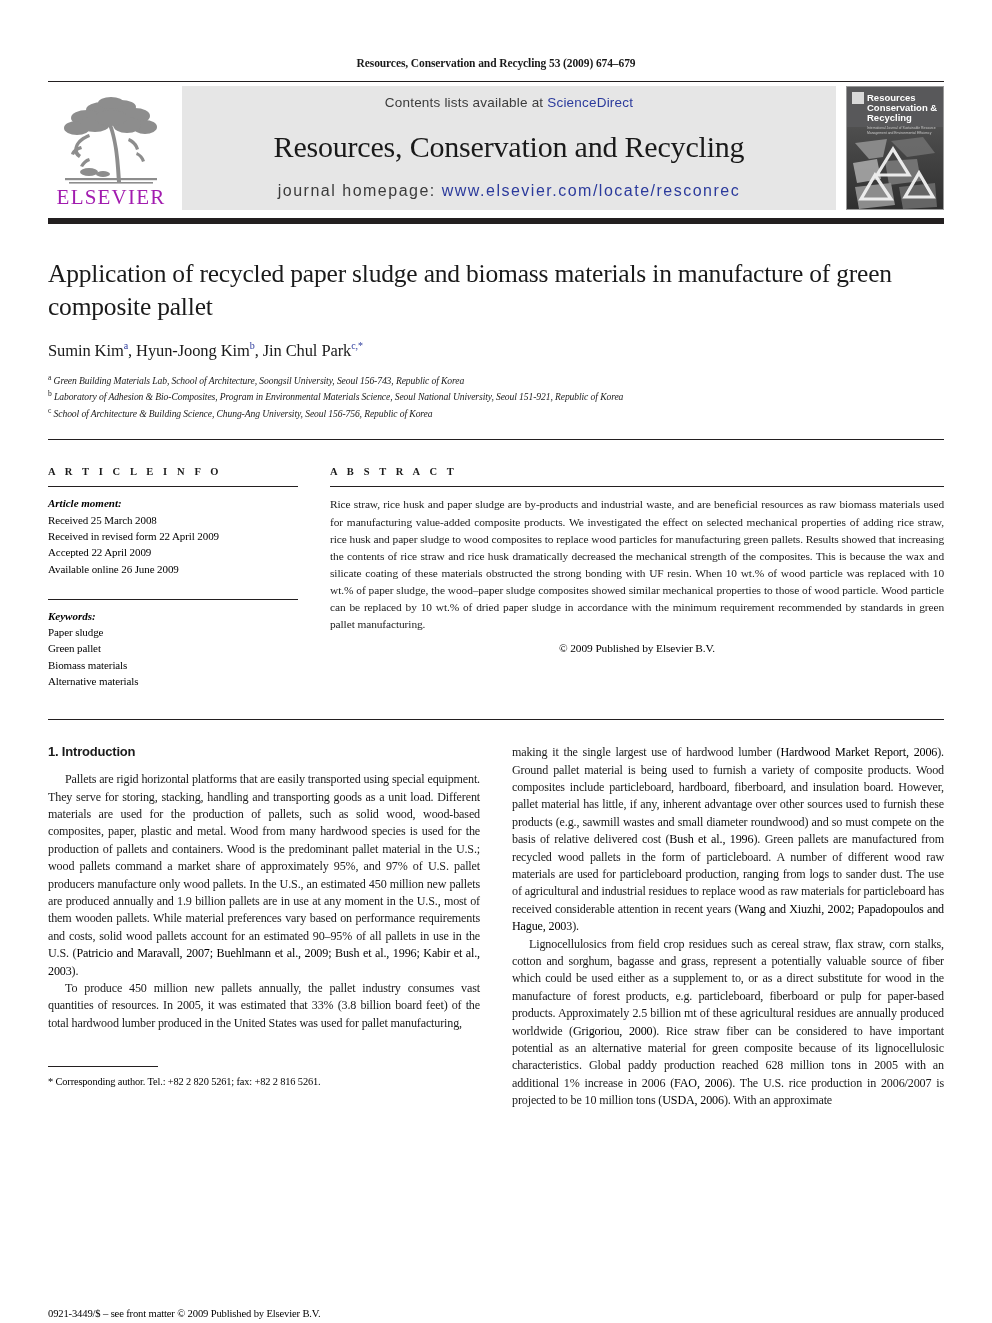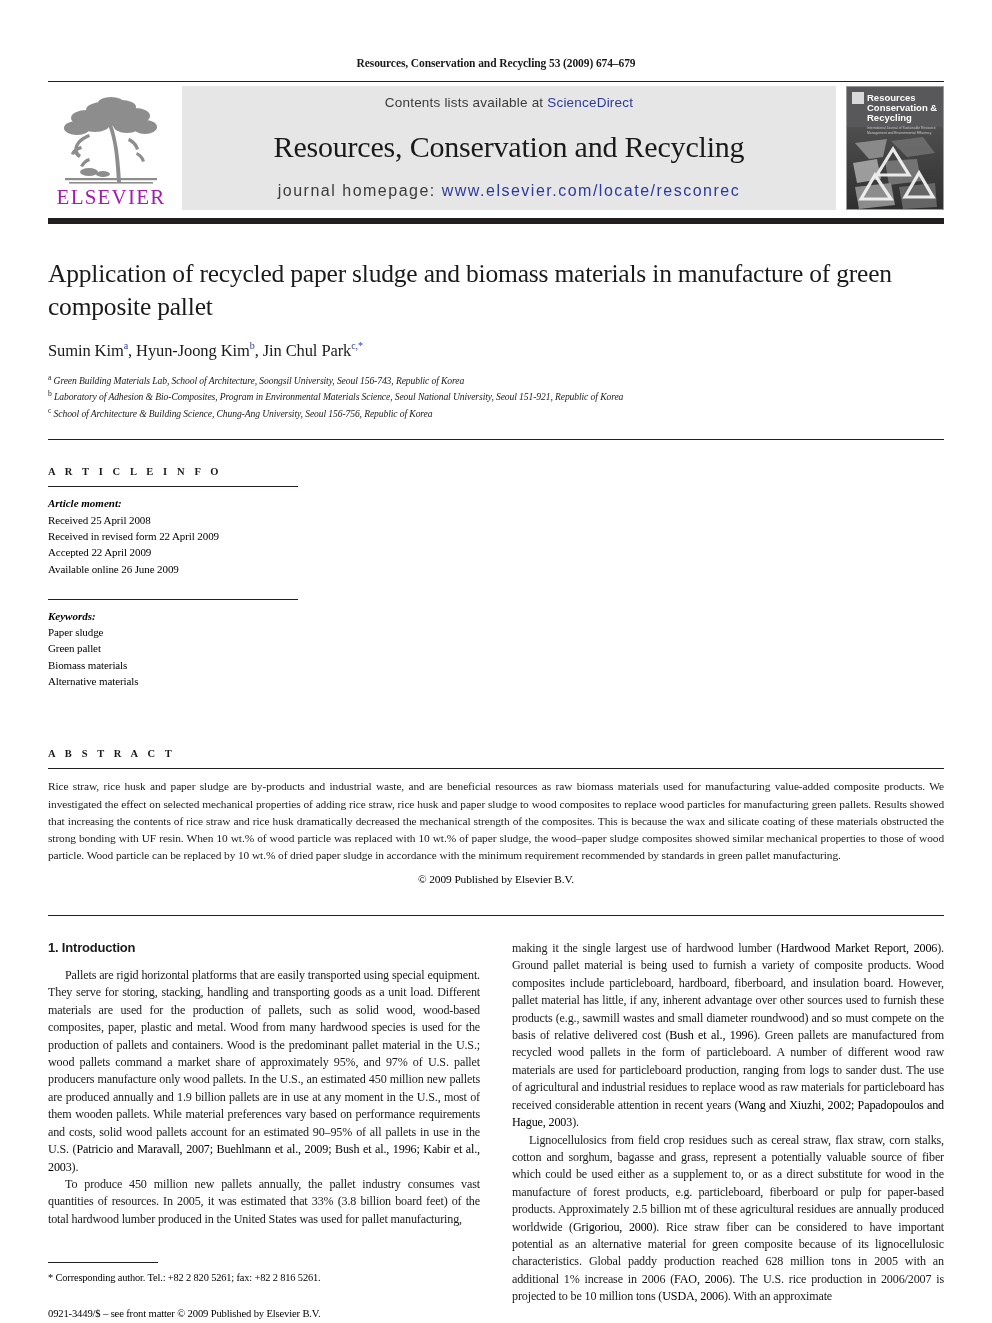--- a/index.html
+++ b/index.html
@@ -151,21 +151,20 @@
 
   .rule-thin-full {
     border-top: 1.2px solid #231f20;
     margin-top: 18px;
   }
 
   
   .info-abstract {
     display: flex;
     margin-top: 26px;
-    flex-direction: column;
   }
   .col-info { flex: 0 0 250px; width: 250px; }
   .col-gap  { flex: 0 0 32px; }
   .col-abs  { flex: 1 1 auto; }
 
   .sec-head {
     font-family: "Liberation Serif", serif;
     font-size: 10.5px;
     font-weight: bold;
     letter-spacing: 3.6px;
@@ -375,21 +374,21 @@
 
     <div class="rule-thin-full"></div>
 
     <div class="info-abstract">
 
       <div class="col-info">
         <div class="sec-head">A R T I C L E   I N F O</div>
         <div class="hr-sm"></div>
         <div class="hist-block">
           <div class="hist-label">Article moment:</div>
-          <div class="hist-line">Received 25 April 2008</div>
+          <div class="hist-line">Received 25 March 2008</div>
           <div class="hist-line">Received in revised form 22 April 2009</div>
           <div class="hist-line">Accepted 22 April 2009</div>
           <div class="hist-line">Available online 26 June 2009</div>
         </div>
         <div class="hr-sm2"></div>
         <div class="kw-block">
           <div class="hist-label">Keywords:</div>
           <div class="hist-line">Paper sludge</div>
           <div class="hist-line">Green pallet</div>
           <div class="hist-line">Biomass materials</div>

